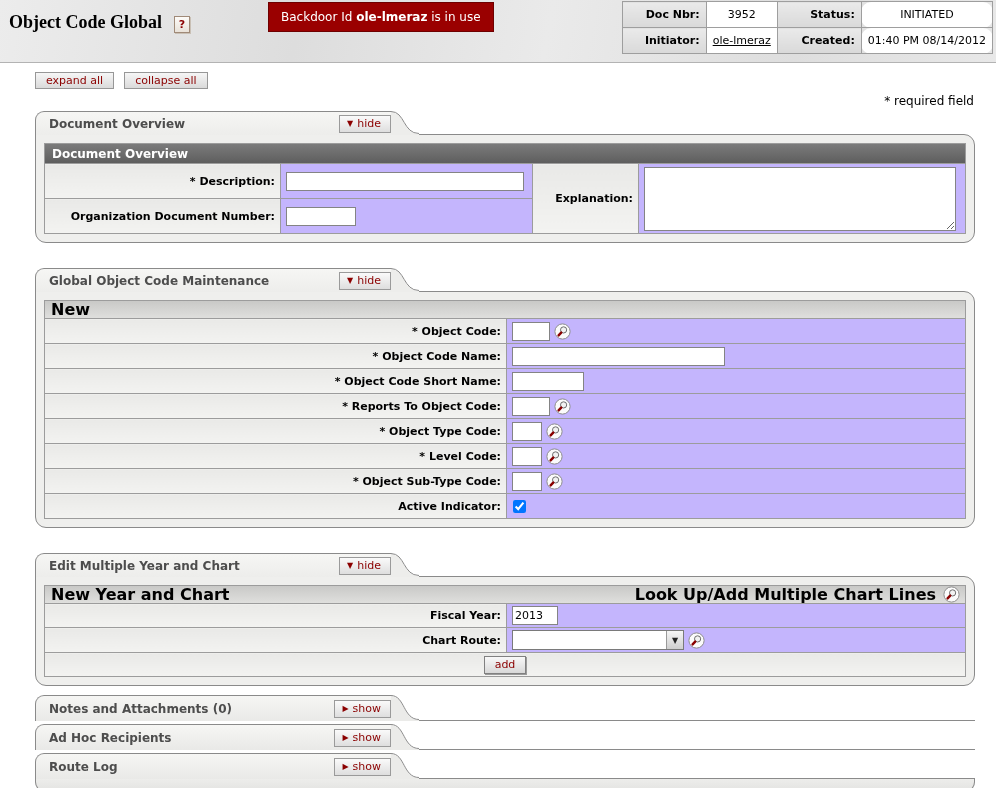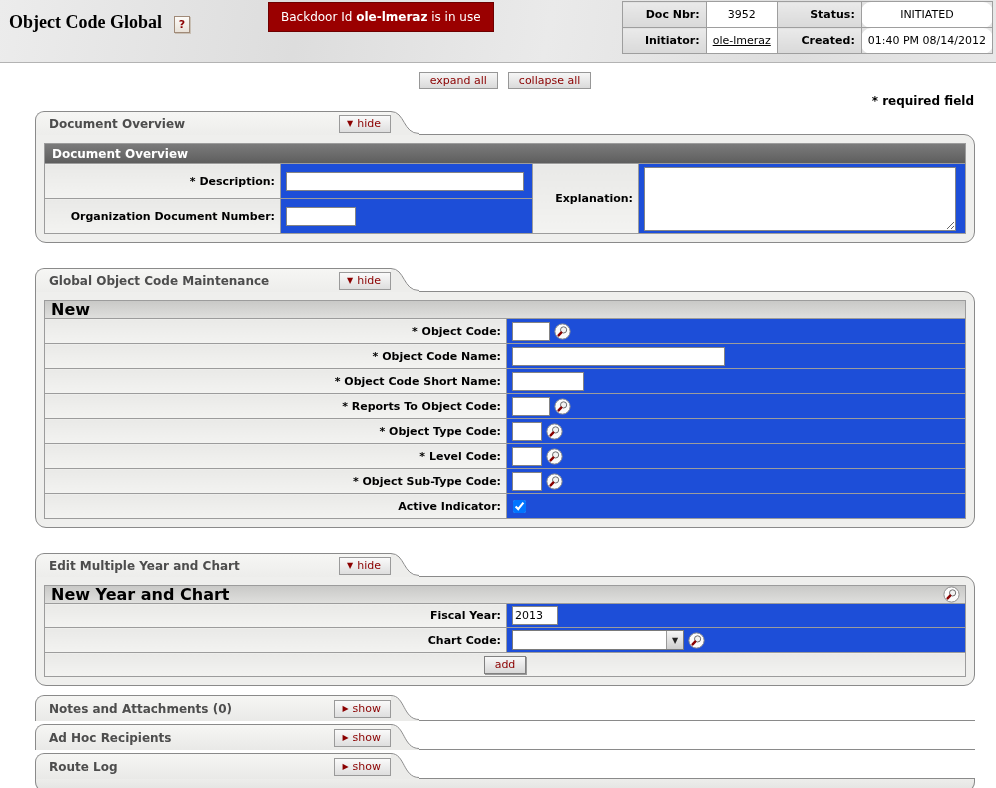--- a/index.html
+++ b/index.html
@@ -42,27 +42,27 @@
   .docinfo td.lbl {
     background:linear-gradient(#eaeaea,#d9d9d9);
     font-weight:bold; text-align:right; width:84px;
   }
   .docinfo td.val { background:#fff; text-align:center; }
   .docinfo td.val-1 { width:63px; } .docinfo td.val-2 { width:130px;border-radius:10px; }
   .initiator-link { color:#000; text-decoration:underline; cursor:pointer; }
 
   
   .body-area { padding: 0 21px 0 35px; }
-  .topbtns { display:flex; justify-content:center; gap:10px; margin-top:9px; }
+  .topbtns { display:flex; justify-content:flex-start; gap:10px; margin-top:9px; }
   .flat-btn {
     font-family:inherit; font-size:11px; color:#8b0000;
     background:linear-gradient(#f6f6f6,#dadada);
     border:1px solid #979797; padding:1px 10px; cursor:pointer;
   }
-  .required-note { text-align:right; font-size:12px; margin:5px 1px 3px 0;font-weight:bold; }
+  .required-note { text-align:right; font-size:12px; margin:5px 1px 3px 0; }
 
   
   .tabrow { position:relative; height:24px; z-index:2; margin-bottom:-1px; display:flex; }
   .tab {
     width:356px; height:24px; display:flex; align-items:center;
     padding-left:13px;
     background:linear-gradient(#f6f6f4,#ededeb);
     border:1px solid #8a8a8a; border-bottom:none; border-right:none;
     border-radius:9px 0 0 0;
   }
@@ -84,21 +84,21 @@
   .sec { margin-top:25px; }
   .sec-first { margin-top:2px; }
 
   
   table.grid { border-collapse:collapse; width:100%; table-layout:fixed; }
   table.grid td { border:1px solid #9c9c9c; padding:2px 5px; }
   td.lblcell {
     background:linear-gradient(#e9e9e7,#f3f3f1);
     font-weight:bold; text-align:right; white-space:nowrap;
   }
-  td.valcell { background:#1d4ed8; text-align:left; }
+  td.valcell { background:#c4b5fd; text-align:left; }
 
   .darkbar {
     height:20px; line-height:20px; padding-left:7px;
     background:linear-gradient(#7b7b7b,#5e5e5e);
     color:#fff; font-weight:bold; font-size:12px;
     border:1px solid #9c9c9c; border-bottom:none;
   }
   .silverbar {
     height:18px; padding:0 5px 0 6px;
     background:linear-gradient(#c9c9c7,#dfdfdd);
@@ -338,35 +338,36 @@
         <svg class="tab-curve" width="28" height="24" viewBox="0 0 28 24">
           <path d="M0,1 C14,1 12,23 28,23 L28,24 L0,24 Z" fill="#ededeb" stroke="none"></path>
           <path d="M0,0.5 C14,0.5 12,22.5 28,22.5" fill="none" stroke="#8a8a8a"></path>
         </svg>
         <div class="tabspacer"></div>
       </div>
       <div class="panel">
         <div class="silverbar">
           <span>New Year and Chart</span>
           <span class="right">
+            <span>Look Up/Add Multiple Chart Lines</span>
             <svg class="lookup" width="17" height="17" viewBox="0 0 17 17">
                 <circle cx="8.5" cy="8.5" r="7.6" fill="#fbfbfb" stroke="#8f8f8f"></circle>
                 <circle cx="9.6" cy="6.9" r="3.1" fill="#f2f2f2" stroke="#6e6e6e"></circle>
                 <line x1="7.2" y1="9.6" x2="4.6" y2="12.4" stroke="#8b0000" stroke-width="2.4" stroke-linecap="round"></line>
               </svg>
           </span>
         </div>
         <table class="grid yc-table">
           <tbody>
               <tr>
             <td class="lblcell col-gm-lbl">Fiscal Year:</td>
             <td class="valcell"><input class="txt" style="width: 46px;" value="2013"></td>
           </tr>
           <tr>
-            <td class="lblcell">Chart Code:</td>
+            <td class="lblcell">Chart Route:</td>
             <td class="valcell">
               <span class="selectmock">
                     <span class="sval"></span>
                     <span class="sbtn">▼</span>
                   </span><svg class="lookup" width="17" height="17" viewBox="0 0 17 17">
                     <circle cx="8.5" cy="8.5" r="7.6" fill="#fbfbfb" stroke="#8f8f8f"></circle>
                     <circle cx="9.6" cy="6.9" r="3.1" fill="#f2f2f2" stroke="#6e6e6e"></circle>
                     <line x1="7.2" y1="9.6" x2="4.6" y2="12.4" stroke="#8b0000" stroke-width="2.4" stroke-linecap="round"></line>
                   </svg>
             </td>

